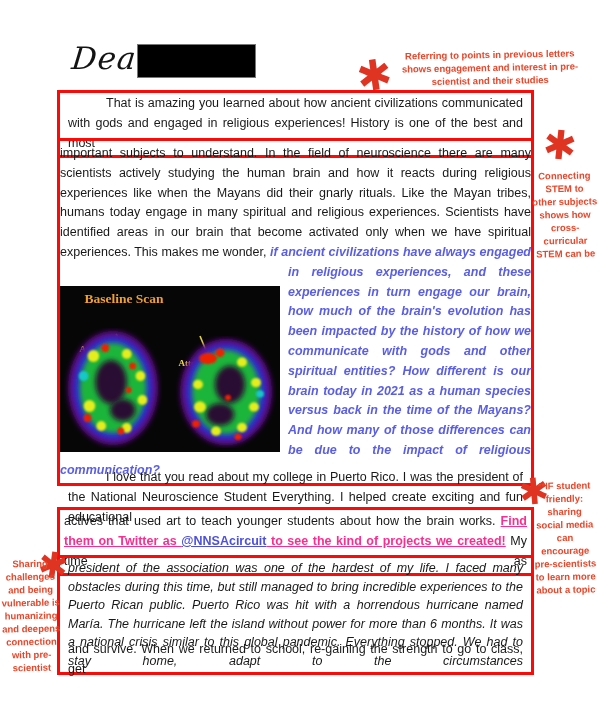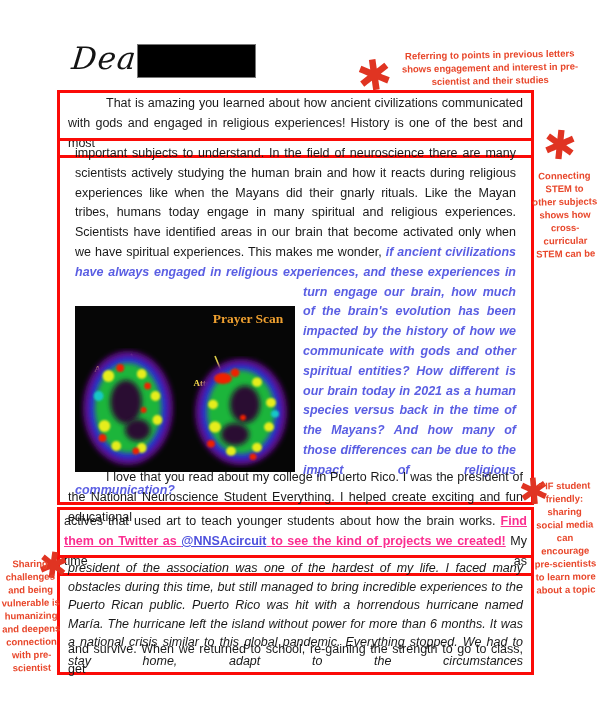--- a/index.html
+++ b/index.html
@@ -9,21 +9,21 @@
   
   .dear{position:absolute;left:72px;top:40px;font-family:"DejaVu Serif",serif;
         font-style:italic;font-size:31px;color:#141414;transform:skewX(-6deg);letter-spacing:1px;}
   .redact{position:absolute;left:137px;top:44px;width:117px;height:32px;background:#000;
           border:1px solid #777;}
 
   
   .rbox{position:absolute;left:57px;width:477px;border:3px solid #fb0b07;box-sizing:border-box;
         background:transparent;}
   .box1{top:90px;padding:1px 8px 2px;}
-  .box2{top:138px;padding:3px 15px 2px;}
+  .box2{top:138px;padding:3px 0 2px;}
   .box3{top:507px;padding:2px 4px;}
   .box4{top:555px;padding:1px 8px;}
 
   
   .bodytxt{margin:0;font-size:12.5px;line-height:19.8px;color:#191919;text-align:justify;
            font-family:"Liberation Sans",sans-serif;}
   .jl{text-align-last:justify;}
   .ind{text-indent:38px;}
   .tight{line-height:18.6px;font-style:italic;}
   .flow{position:absolute;left:57px;width:477px;padding:0 11px;box-sizing:border-box;}
@@ -82,21 +82,21 @@
 
   <div class="rbox box1">
     <p class="bodytxt ind jl">That is amazing you learned about how ancient civilizations communicated with gods and engaged in religious experiences! History is one of the best and most</p>
   </div>
 
   <div class="rbox box2">
     <p class="bodytxt">
       <span>important subjects to understand. In the field of neuroscience there are many scientists actively studying the human brain and how it reacts during religious experiences like when the Mayans did their gnarly rituals. Like the Mayan tribes, humans today engage in many spiritual and religious experiences. Scientists have identified areas in our brain that become activated only when we have spiritual experiences. This makes me wonder, </span>
       <span class="blue">if ancient civilizations have always engaged in religious experiences, and </span>
       <span class="fig">
-        <span class="scan-title t2">Prayer Scan</span>
+        <span class="scan-title t1">Baseline Scan</span>
         <span class="lab l1">Attention Area
 (frontal lobe)</span>
         <span class="lab l2">Attention Area</span>
         <svg class="arr a1" width="24" height="26">
           <line x1="4" y1="2" x2="16" y2="20" stroke="#e0cf4b" stroke-width="1.6"></line>
           <polygon points="16,20 10,16 14,12" fill="#e0cf4b" transform="rotate(12 16 20)"></polygon>
         </svg>
         <svg class="arr a2" width="24" height="32">
           <line x1="6" y1="2" x2="16" y2="26" stroke="#e0cf4b" stroke-width="1.6"></line>
           <polygon points="16,26 9,23 13,18" fill="#e0cf4b" transform="rotate(10 16 26)"></polygon>

